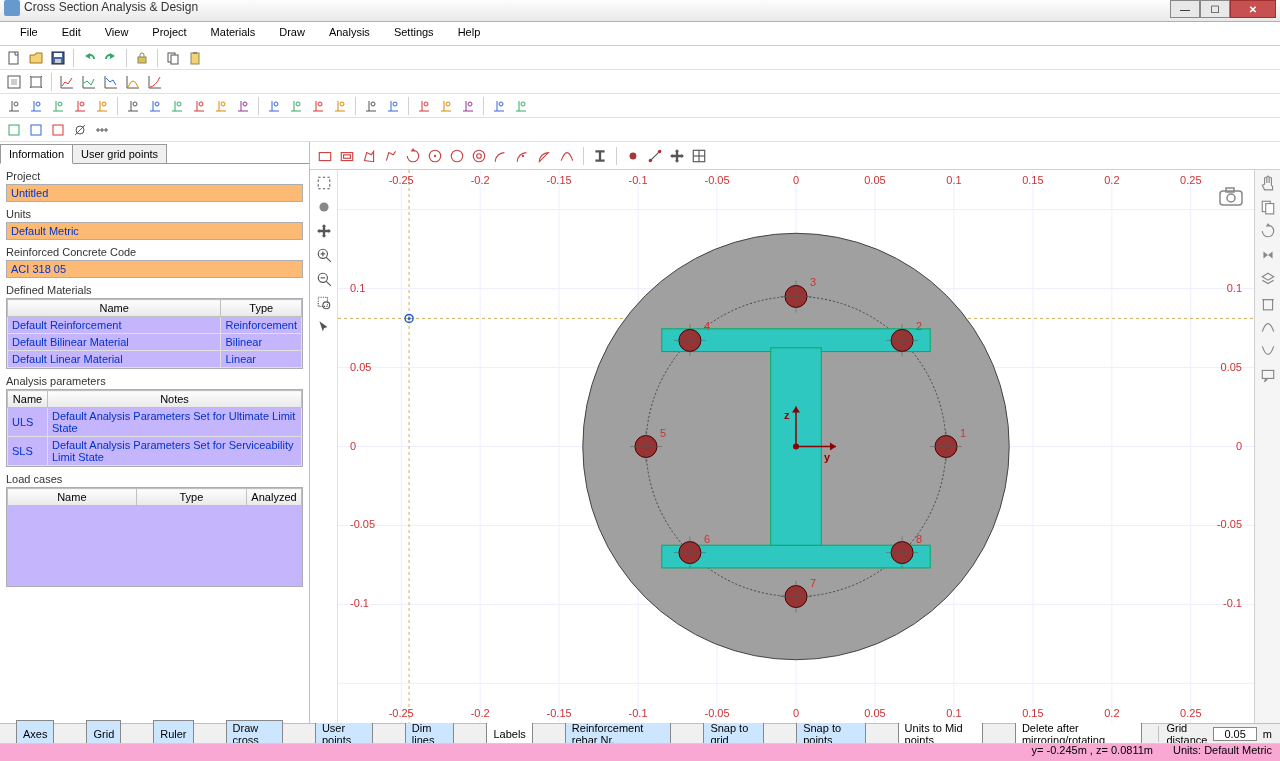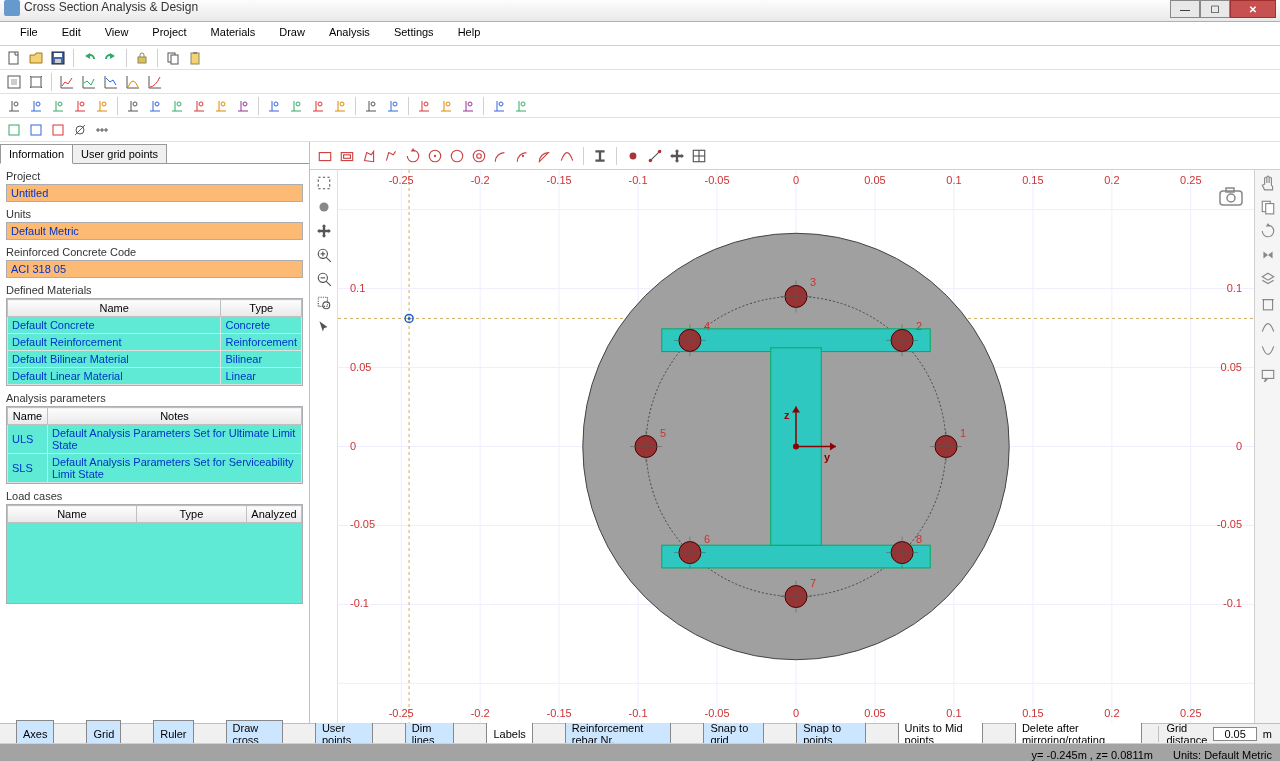--- a/index.html
+++ b/index.html
@@ -18,39 +18,39 @@
 .tbtn svg{width:14px;height:14px;}
 .main { flex:1; display:flex; min-height:0;}
 .leftpanel { width: 310px; border-right:1px solid #c0c0c0; display:flex; flex-direction:column; background:#fff;justify-content:center;}
 .tabs { display:flex; border-bottom:1px solid #999; background:#fff;}
 .tab { padding:3px 8px; border:1px solid #999; border-bottom:none; background:#f0f0f0; margin-right:-1px; margin-top:2px; font-size:11px;}
 .tab.active { background:#fff; border-bottom:1px solid #fff; margin-bottom:-1px; z-index:1;}
 .infopanel { padding:6px; flex:1; overflow:auto;}
 .field { margin-bottom:6px;}
 .field label { display:block; font-size:11px; color:#333; margin-bottom:2px;}
 .field .val { border:1px solid #abadb3; padding:2px 4px; color:#0033cc; background:#fdba74; font-size:11px;}
-.gridbox { border:1px solid #abadb3; background:#5eead4;}
+.gridbox { border:1px solid #abadb3; background:#c4b5fd;}
 .gridbox table{width:100%; border-collapse:collapse;}
 .gridbox th{background:linear-gradient(#fdfdfd,#e9e9e9); border:1px solid #c0c0c0; padding:2px 4px; font-weight:normal; font-size:11px;}
 .gridbox td{border:1px solid #e0e0e0; padding:2px 4px; color:#0033cc; font-size:11px;}
 .gridbox .scroll{max-height:90px; overflow-y:scroll;}
 .sectionlabel{font-size:11px; color:#333; margin:6px 0 2px;}
 .canvasarea{flex:1; display:flex; flex-direction:column; background:#fff; position:relative;}
 .drawtoolbar{height:28px; border-bottom:1px solid #d0d0d0; display:flex; align-items:center; padding:0 6px; gap:4px; background:#fff;}
 .dtbtn{width:18px;height:18px; display:flex;align-items:center;justify-content:center;}
 .canvaswrap{flex:1; display:flex; min-height:0;}
 .vtools{width:28px; background:#fff; border-right:1px solid #e0e0e0; display:flex; flex-direction:column; align-items:center; padding:4px 0; gap:6px;}
 .vtbtn{width:18px;height:18px;display:flex;align-items:center;justify-content:center;}
 .canvas{flex:1; position:relative; background:#fff; overflow:hidden;}
 .rtools{width:26px; background:#f5f5f5; border-left:1px solid #d0d0d0; display:flex; flex-direction:column; align-items:center; padding:4px 0; gap:6px;}
 .statusbar1{height:20px; border-top:1px solid #c0c0c0; background:#f0f0f0; display:flex; align-items:center; font-size:11px;}
 .sbtn{border:1px solid #888; background:#fff; padding:1px 6px; margin:16px; height:28px; display:flex; align-items:center;}
 .sbtn.on{background:#cde6ff;}
 .ssep{width:1px;height:16px;background:#c0c0c0;}
-.statusbar2{height:18px; background:#a3a3a3; border-top:1px solid #d0d0d0; display:flex; align-items:flex-end; justify-content:flex-end; padding:0 8px; gap:20px; font-size:11px;}
+.statusbar2{height:18px; background:#f9a8d4; border-top:1px solid #d0d0d0; display:flex; align-items:flex-start; justify-content:flex-end; padding:0 8px; gap:20px; font-size:11px;}
 </style>
 </head>
 <body>
 
 <div class="titlebar">
   <div class="icon"></div>
   <div class="title">Cross Section Analysis &amp; Design</div>
   <div class="winbtns">
     <div class="winbtn">—</div>
     <div class="winbtn">☐</div>
@@ -364,24 +364,20 @@
       <div class="gridbox">
         <div class="scroll">
         <table>
           <thead>
                 <tr>
             <th>Name</th>
             <th style="width:80px">Type</th>
           </tr>
               </thead>
           <tbody id="mat-body">
-                <tr>
-                  <td>Default Concrete</td>
-                  <td>Concrete</td>
-                </tr>
                 <tr>
                   <td>Default Reinforcement</td>
                   <td>Reinforcement</td>
                 </tr>
                 <tr>
                   <td>Default Bilinear Material</td>
                   <td>Bilinear</td>
                 </tr>
                 <tr>
                   <td>Default Linear Material</td>

